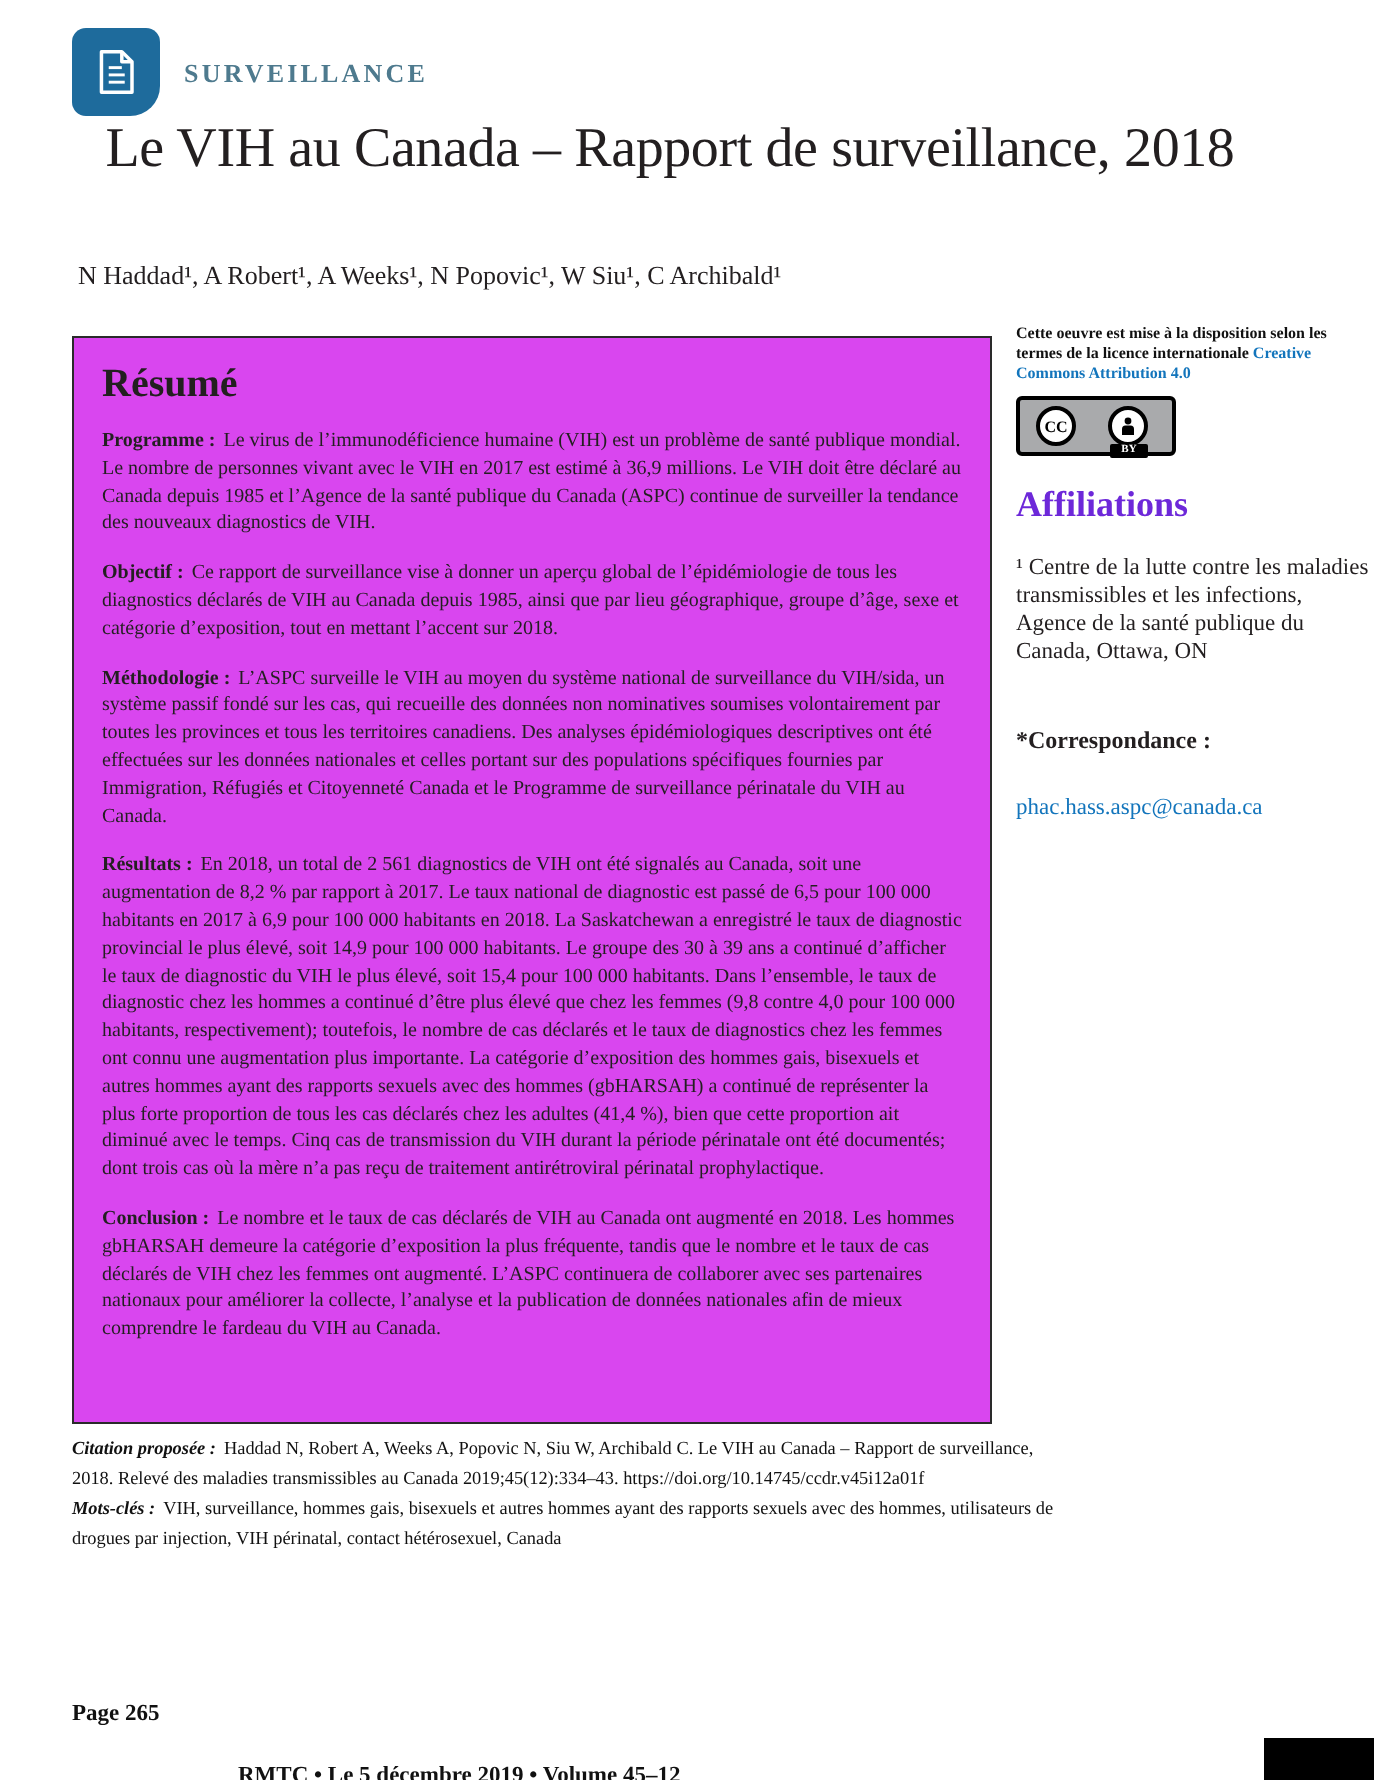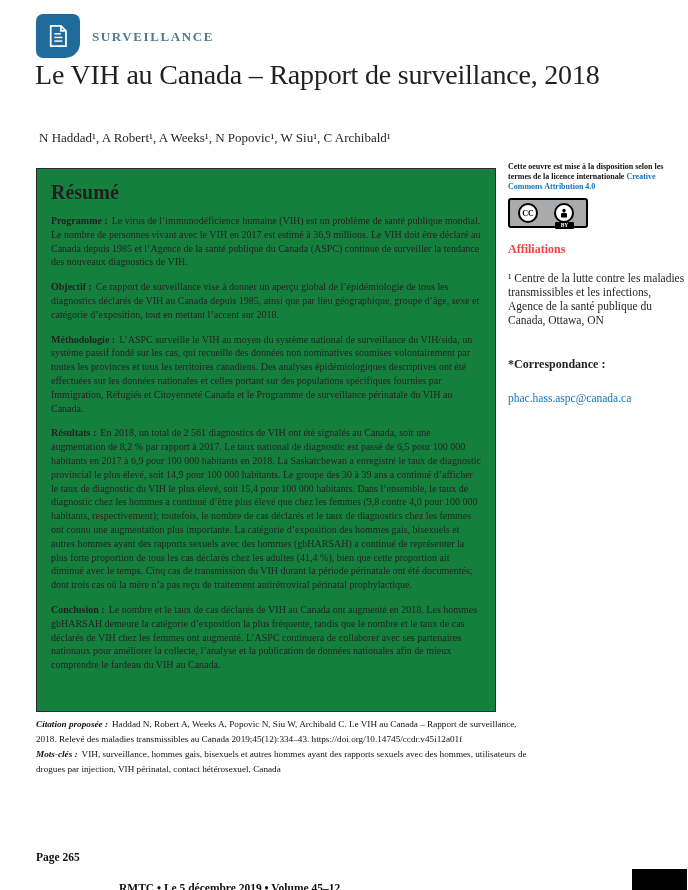--- a/index.html
+++ b/index.html
@@ -16,28 +16,29 @@
   }
   .category{
     position:absolute;left:92px;top:29px;
     font-size:13px;font-weight:bold;letter-spacing:1.6px;color:#4E7A8E;
   }
   
   .title{
     position:absolute;left:35px;top:58px;width:600px;margin:0;
     font-size:28px;line-height:33px;font-weight:normal;color:#231F20;
     letter-spacing:-0.2px;
+    text-align:center;
   }
   .authors{
     position:absolute;left:39px;top:130px;font-size:13px;color:#231F20;
   }
   
   .abstract{
     position:absolute;left:36px;top:168px;width:460px;height:544px;
-    box-sizing:border-box;background:#15803d;border:1px solid #2A2A2A;
+    box-sizing:border-box;background:#d946ef;border:1px solid #2A2A2A;
     padding:12px 14px 16px 14px;overflow:hidden;
   }
   .abstract h2{
     margin:0 0 10px 0;font-size:20px;font-weight:bold;color:#231F20;
   }
   .abstract p{
     margin:0 0 11px 0;font-size:10px;line-height:13.8px;color:#231F20;
   }
   .lead{font-weight:bold;margin-right:4px;}
   
@@ -53,21 +54,21 @@
     background:#fff;border:2px solid #000;box-sizing:border-box;
     display:flex;align-items:center;justify-content:center;
   }
   .cc-left{left:8px;font-size:8px;font-weight:bold;color:#000;}
   .cc-right{left:44px;}
   .cc-by{
     position:absolute;left:45px;top:22px;width:19px;height:7px;background:#000;
     color:#fff;font-size:5.5px;font-weight:bold;text-align:center;line-height:7px;
     border-radius:1px;
   }
-  .sidebar h3{margin:14px 0 0 0;font-size:12px;font-weight:bold;color:#ef4444;}
+  .sidebar h3{margin:14px 0 0 0;font-size:18px;font-weight:bold;color:#6d28d9;}
   .affil{margin:14px 0 0 0;font-size:11.5px;line-height:14px;color:#231F20;}
   .corr-label{margin:30px 0 0 0;font-size:12px;font-weight:bold;color:#231F20;}
   .email{display:block;margin-top:20px;font-size:11.5px;color:#1375BC;text-decoration:none;cursor:pointer;}
   
   .backmatter{position:absolute;left:36px;top:717px;width:492px;}
   .backmatter p{margin:0;font-size:9.2px;line-height:15px;color:#111;}
   .cit-label{font-weight:bold;font-style:italic;margin-right:4px;}
   
   .page-number{position:absolute;left:36px;top:851px;font-size:11.5px;font-weight:bold;color:#111;}
   .journal-line{position:absolute;left:119px;top:882px;font-size:11.5px;font-weight:bold;color:#111;}

